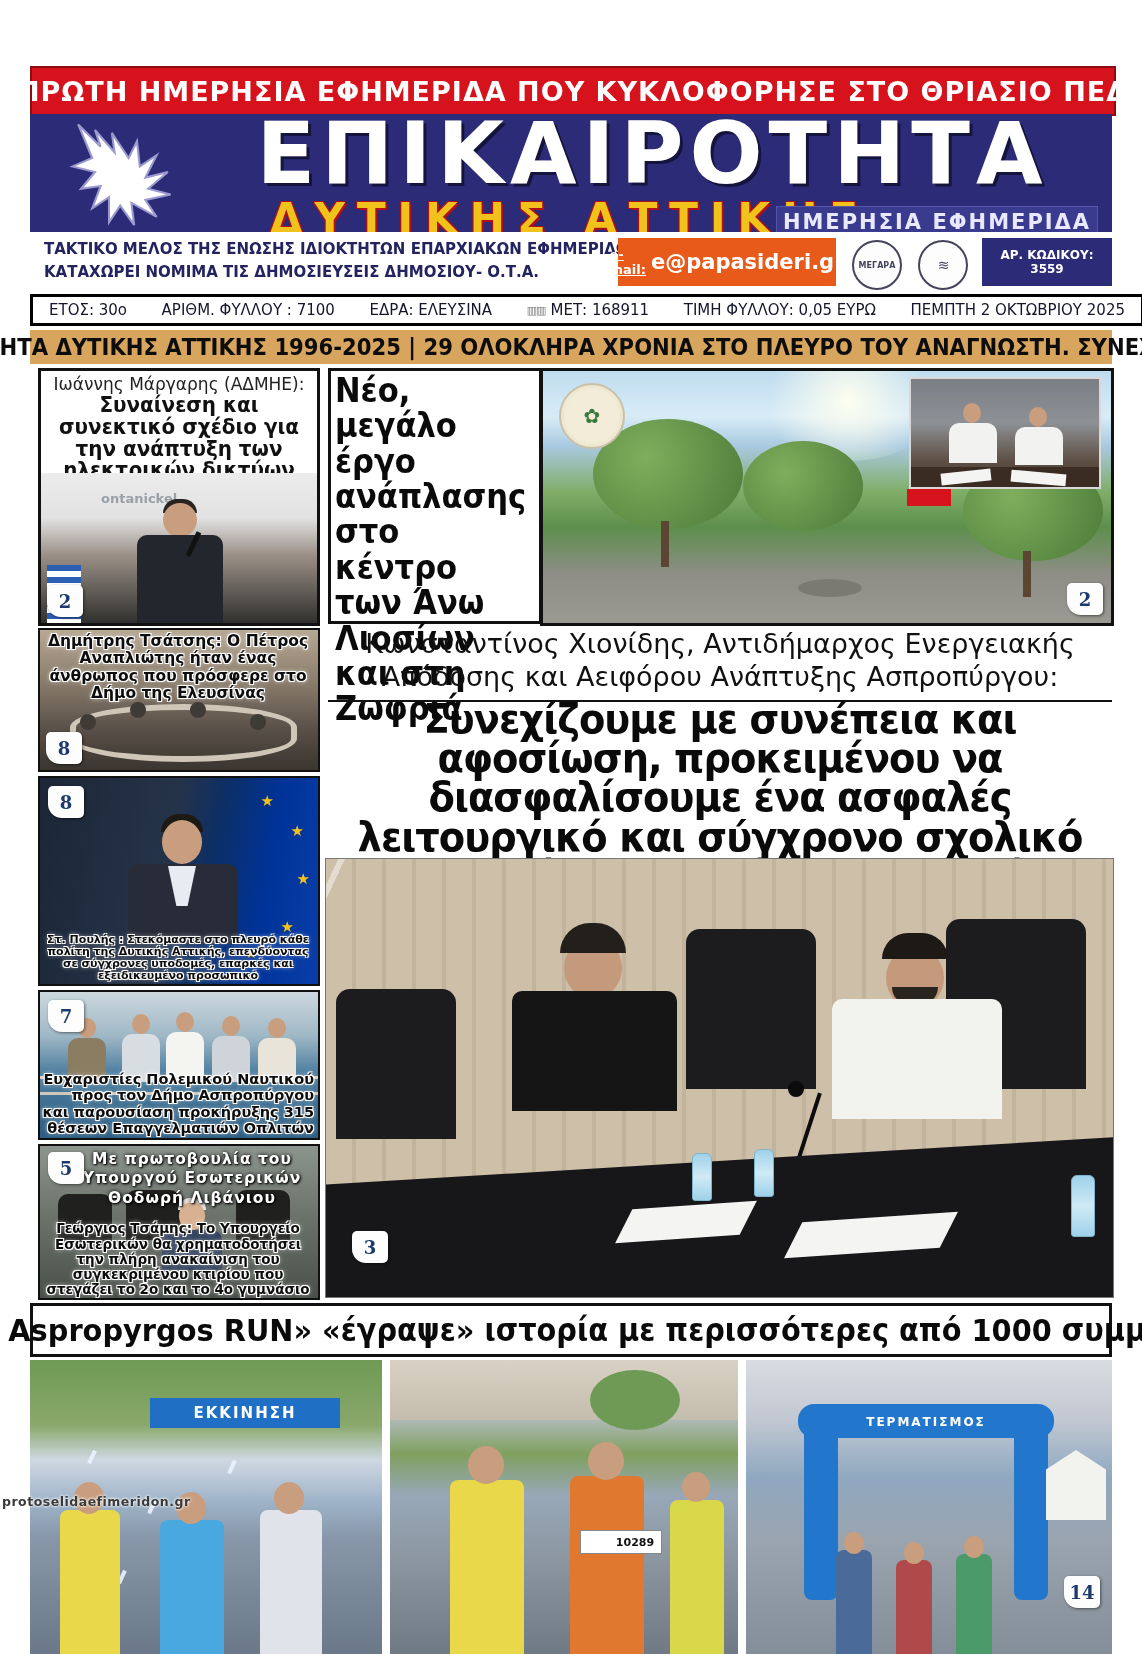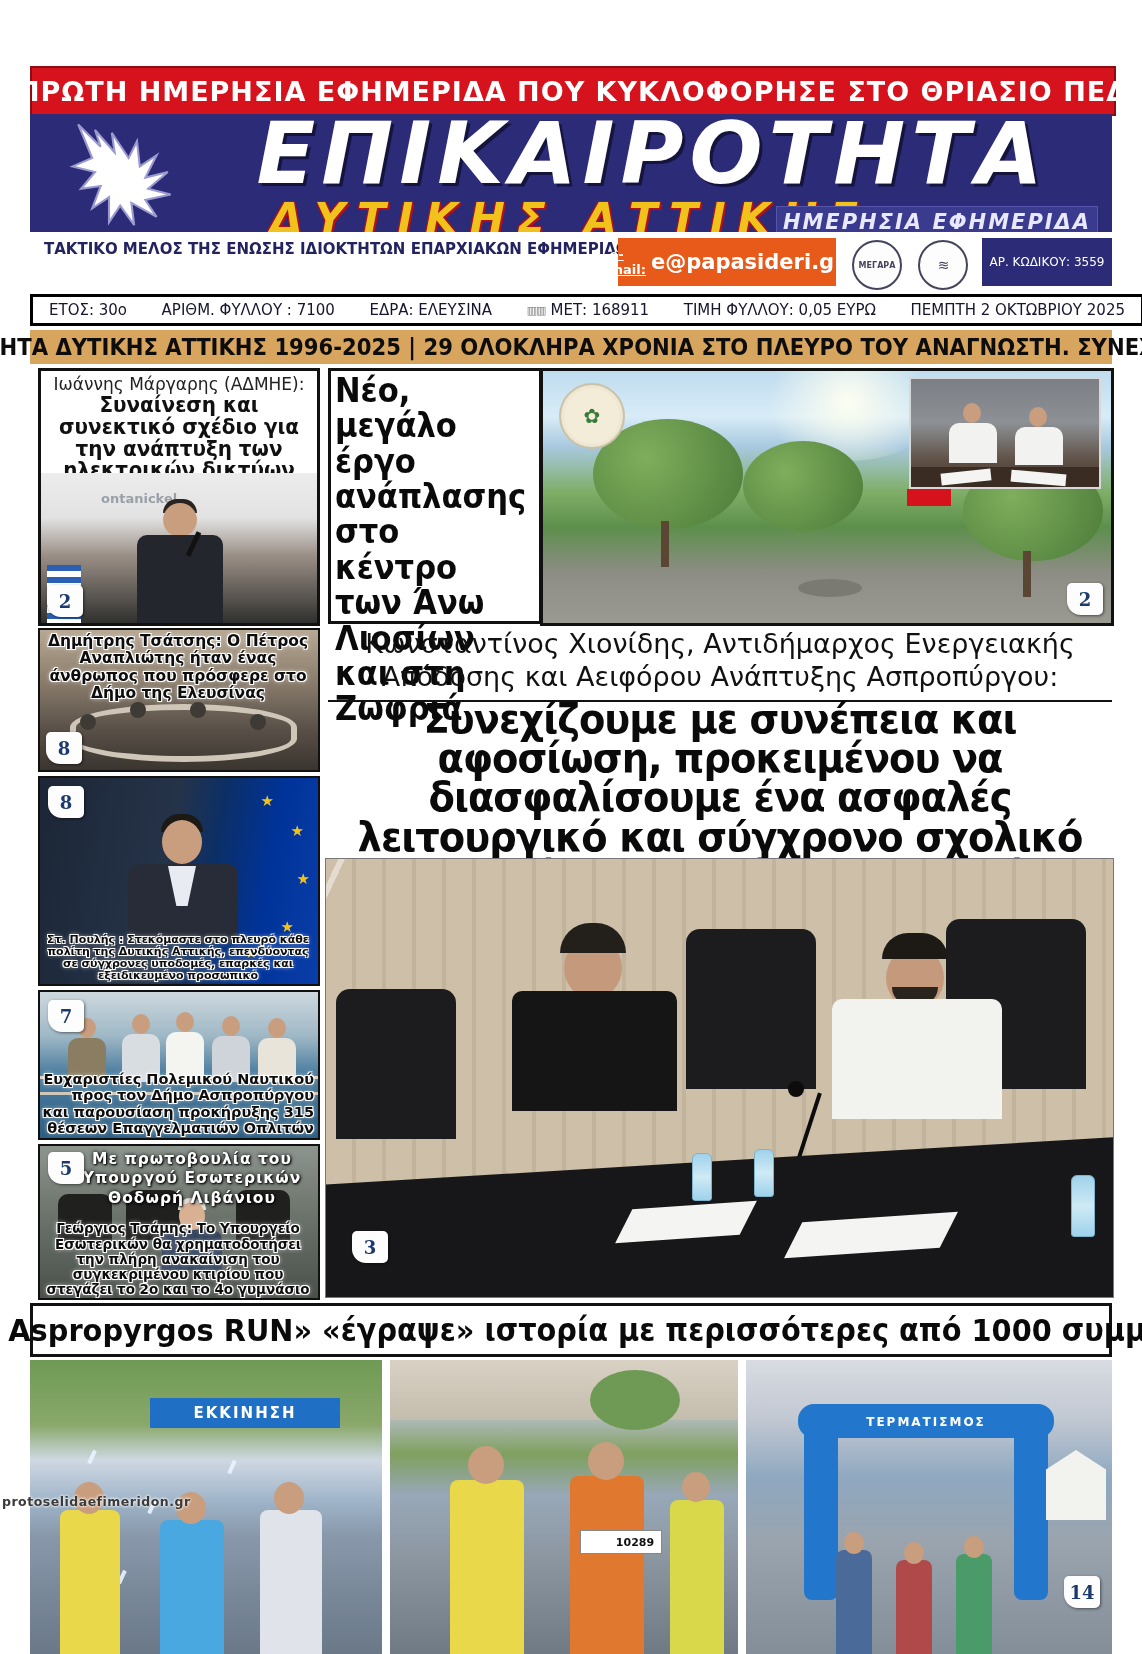--- a/index.html
+++ b/index.html
@@ -5,21 +5,21 @@
   html,body{margin:0;padding:0;background:#ffffff;}
   #page{position:relative;width:1142px;height:1654px;background:#ffffff;overflow:hidden;
         font-family:"DejaVu Sans","Liberation Sans",sans-serif;}
 
   
   .top-banner{position:absolute;left:30px;top:66px;width:1082px;height:46px;
       background:#d6131c;border:2px solid #8d0d12;display:flex;align-items:center;justify-content:center;}
   .top-banner span{color:#fff;font-weight:bold;font-size:27px;letter-spacing:1px;white-space:nowrap;}
 
   
-  .masthead{position:absolute;left:30px;top:114px;width:1082px;height:128px;background:#2b2b78;overflow:hidden;font-style:italic;}
+  .masthead{position:absolute;left:30px;top:114px;width:1082px;height:128px;background:#2b2b78;overflow:hidden;}
   .eagle{position:absolute;left:18px;top:2px;width:150px;height:112px;}
   .mast-title{position:absolute;left:170px;top:-4px;width:905px;text-align:center;color:#fff;
       font-size:86px;font-weight:bold;letter-spacing:6px;line-height:1.0;
       text-shadow:3px 3px 0 #14143c;}
   .mast-sub{position:absolute;left:180px;top:84px;width:720px;text-align:center;color:#f2c21c;
       font-size:42px;font-weight:bold;letter-spacing:12px;line-height:1.0;
       text-shadow:2px 2px 0 #b01116,-1px -1px 0 #b01116,1px -1px 0 #b01116,-1px 1px 0 #b01116;}
   .mast-tag{position:absolute;right:14px;bottom:4px;width:320px;text-align:center;color:#e8e8ff;
       font-size:21px;font-weight:bold;letter-spacing:2px;background:#3a3a8e;padding:3px 0;
       border:1px solid #5555aa;}
@@ -29,21 +29,21 @@
   .creds-lines{position:absolute;left:14px;top:6px;color:#23235f;font-weight:bold;font-size:15px;line-height:1.55;white-space:nowrap;}
   .email-box{position:absolute;left:588px;top:6px;width:218px;height:48px;background:#e85a1a;
       display:flex;align-items:center;justify-content:center;gap:5px;}
   .email-box .lbl{color:#fff;font-size:13px;font-weight:bold;text-decoration:underline;}
   .email-box .val{color:#fff;font-size:21px;font-weight:bold;}
   .stamp{position:absolute;top:8px;width:46px;height:46px;border:2px solid #44445c;border-radius:50%;
       display:flex;align-items:center;justify-content:center;color:#44445c;background:#fdfdfd;}
   .stamp.s1{left:822px;font-size:8px;font-weight:bold;}
   .stamp.s2{left:888px;font-size:14px;letter-spacing:-1px;}
   .code-box{position:absolute;left:952px;top:6px;width:130px;height:48px;background:#2b2b78;
-      display:flex;align-items:center;justify-content:center;color:#fff;font-size:12px;font-weight:normal;text-align:center;}
+      display:flex;align-items:center;justify-content:center;color:#fff;font-size:12px;font-weight:bold;text-align:center;}
 
   
   .info-bar{position:absolute;left:30px;top:294px;width:1076px;height:26px;background:#fff;
       border:3px solid #000;display:flex;align-items:center;justify-content:space-between;
       padding:0 16px;font-size:15px;color:#15152d;white-space:nowrap;}
   .info-bar .item{display:flex;align-items:center;gap:5px;}
   .met-icon{display:inline-block;font-size:11px;color:#777;letter-spacing:-1px;}
 
   
   .anniv{position:absolute;left:30px;top:330px;width:1082px;height:34px;background:#d8a55f;
@@ -190,20 +190,21 @@
       <path d="M18 6 L34 22 L30 10 L44 26 L42 12 L54 30 L60 18 L62 36 L74 28 L66 44 L82 40 L68 52 L84 56 L66 60 L74 72 L56 62 L58 78 L48 64 L40 76 L40 58 L28 66 L34 50 L20 52 L30 40 L14 36 L28 30 Z" fill="#ffffff" stroke="#9a9ad0" stroke-width="1.5"></path>
     </svg>
     <div class="mast-title">ΕΠΙΚΑΙΡΟΤΗΤΑ</div>
     <div class="mast-sub">ΔΥΤΙΚΗΣ ΑΤΤΙΚΗΣ</div>
     <div class="mast-tag">ΗΜΕΡΗΣΙΑ ΕΦΗΜΕΡΙΔΑ</div>
   </div>
 
   <div class="creds">
     <div class="creds-lines">
       <div>ΤΑΚΤΙΚΟ ΜΕΛΟΣ ΤΗΣ ΕΝΩΣΗΣ ΙΔΙΟΚΤΗΤΩΝ ΕΠΑΡΧΙΑΚΩΝ ΕΦΗΜΕΡΙΔΩΝ</div>
+      <div>ΚΑΤΑΧΩΡΕΙ ΝΟΜΙΜΑ ΤΙΣ ΔΗΜΟΣΙΕΥΣΕΙΣ ΔΗΜΟΣΙΟΥ- Ο.Τ.Α.</div>
     </div>
     <div class="email-box">
       <span class="lbl">e-mail:</span>
       <span class="val">e@papasideri.gr</span>
     </div>
     <div class="stamp s1">ΜΕΓΑΡΑ</div>
     <div class="stamp s2">≋</div>
     <div class="code-box">ΑΡ. ΚΩΔΙΚΟΥ: 3559</div>
   </div>
 

